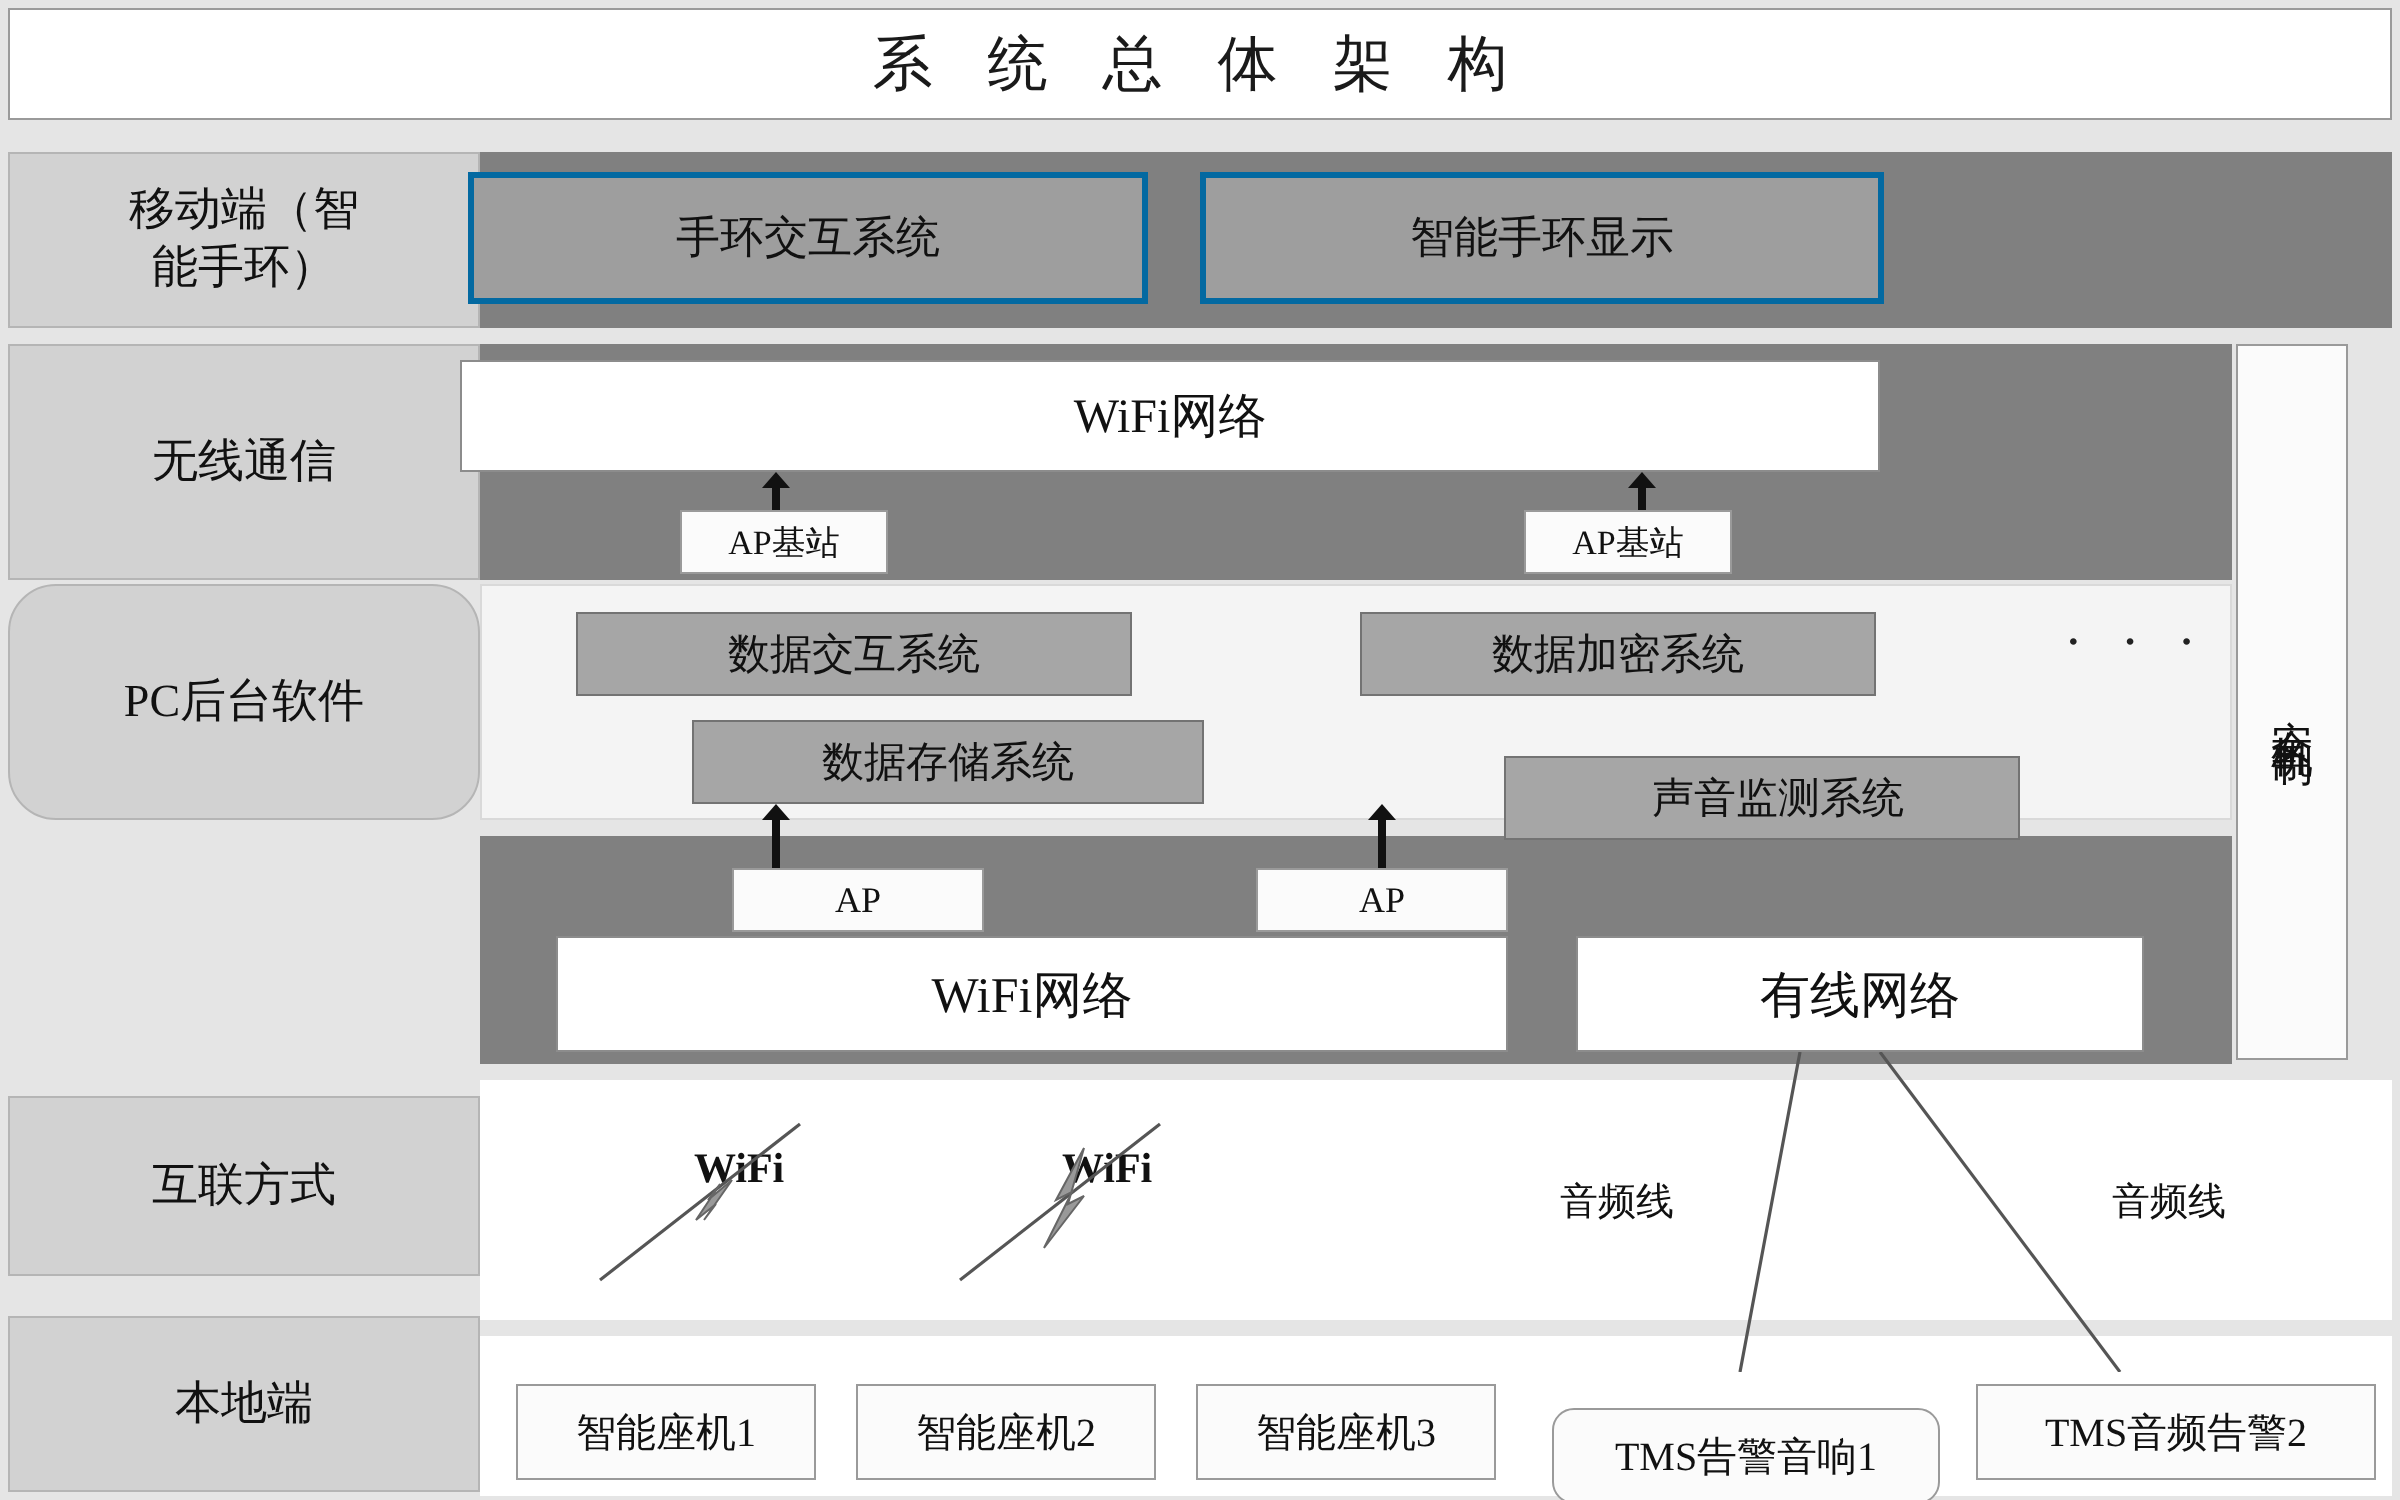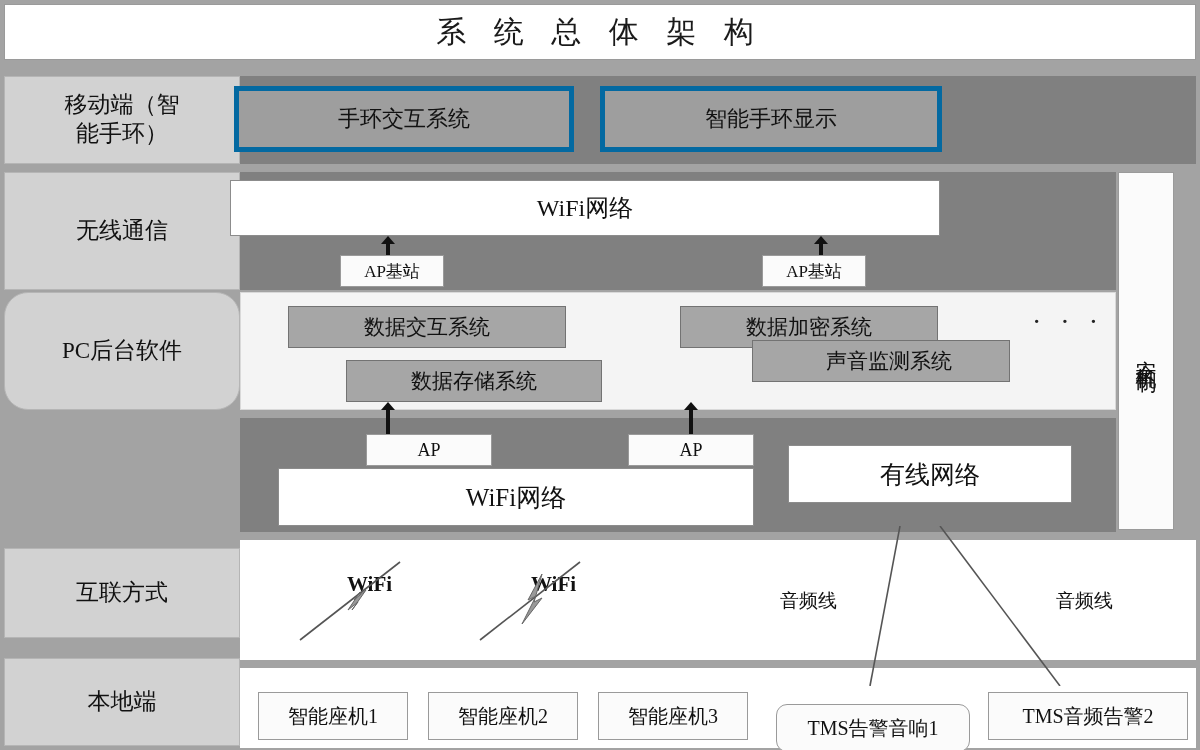--- a/index.html
+++ b/index.html
@@ -7,21 +7,21 @@
     padding: 0;
     background: #ffffff;
   }
   body {
     font-family: "Liberation Sans", sans-serif;
   }
   #page {
     position: relative;
     width: 1200px;
     height: 750px;
-    background: #a3a3a3;
+    background: #e5e5e5;
     overflow: hidden;
   }
   .box {
     position: absolute;
     box-sizing: border-box;
     display: flex;
     align-items: center;
     justify-content: center;
     text-align: center;
   }
@@ -72,21 +72,21 @@
   }
 
   
   .node {
     border: 1px solid #8c8c8c;
     font-family: "Liberation Serif", serif;
     color: #111111;
   }
   .node-dark {
     background: #9e9e9e;
-    border: 5px solid #0369a1;
+    border: 3px solid #0369a1;
   }
   .node-mid {
     background: #a6a6a6;
     border: 1px solid #737373;
   }
   .node-white {
     background: #ffffff;
     border: 1px solid #8c8c8c;
   }
   .node-pale {
@@ -197,21 +197,21 @@
       <div class="head-up"></div>
       <div class="head-down"></div>
   </div>
 
   <div class="box node node-pale" style="left:340px; top:255px; width:104px; height:32px; font-size:17px;">AP基站</div>
   <div class="box node node-pale" style="left:762px; top:255px; width:104px; height:32px; font-size:17px;">AP基站</div>
 
   <div class="box node node-mid" style="left:288px; top:306px; width:278px; height:42px; font-size:21px;">数据交互系统</div>
   <div class="box node node-mid" style="left:680px; top:306px; width:258px; height:42px; font-size:21px;">数据加密系统</div>
   <div class="box node node-mid" style="left:346px; top:360px; width:256px; height:42px; font-size:21px;">数据存储系统</div>
-  <div class="box node node-mid" style="left:752px; top:340px; width:258px; height:42px; font-size:21px;padding-left:16px;">声音监测系统</div>
+  <div class="box node node-mid" style="left:752px; top:378px; width:258px; height:42px; font-size:21px;padding-left:16px;">声音监测系统</div>
 
   <div class="dots" style="left:1032px; top:306px;">· · ·</div>
 
   <div class="box node node-pale" style="left:1118px; top:172px; width:56px; height:358px; font-size:21px;">
     <span class="vert-text">安全机制</span>
   </div>
 
   <div class="arrow" style="left:381px; top:402px; height:46px;">
     <div class="shaft"></div>
       <div class="head-up"></div>
@@ -220,21 +220,21 @@
   <div class="arrow" style="left:684px; top:402px; height:46px;">
     <div class="shaft"></div>
       <div class="head-up"></div>
       <div class="head-down"></div>
   </div>
 
   <div class="box node node-pale" style="left:366px; top:434px; width:126px; height:32px; font-size:18px;">AP</div>
   <div class="box node node-pale" style="left:628px; top:434px; width:126px; height:32px; font-size:18px;">AP</div>
 
   <div class="box node node-white" style="left:278px; top:468px; width:476px; height:58px; font-size:25px;">WiFi网络</div>
-  <div class="box node node-white" style="left:788px; top:445px; width:284px; height:58px; font-size:25px;">有线网络</div>
+  <div class="box node node-white" style="left:788px; top:468px; width:284px; height:58px; font-size:25px;">有线网络</div>
 
   <div class="wifi-label" style="left:302px; top:572px;">WiFi</div>
   <div class="wifi-label" style="left:486px; top:572px;">WiFi</div>
 
   <svg style="position:absolute; left:290px; top:548px; width:300px; height:100px;">
 
     <line x1="10" y1="92" x2="110" y2="14" stroke="#555" stroke-width="1.6"></line>
     <polygon points="58,62 70,44 64,52 76,42 62,62 68,54" fill="#999" stroke="#666" stroke-width="1"></polygon>
 
     <line x1="190" y1="92" x2="290" y2="14" stroke="#555" stroke-width="1.6"></line>

